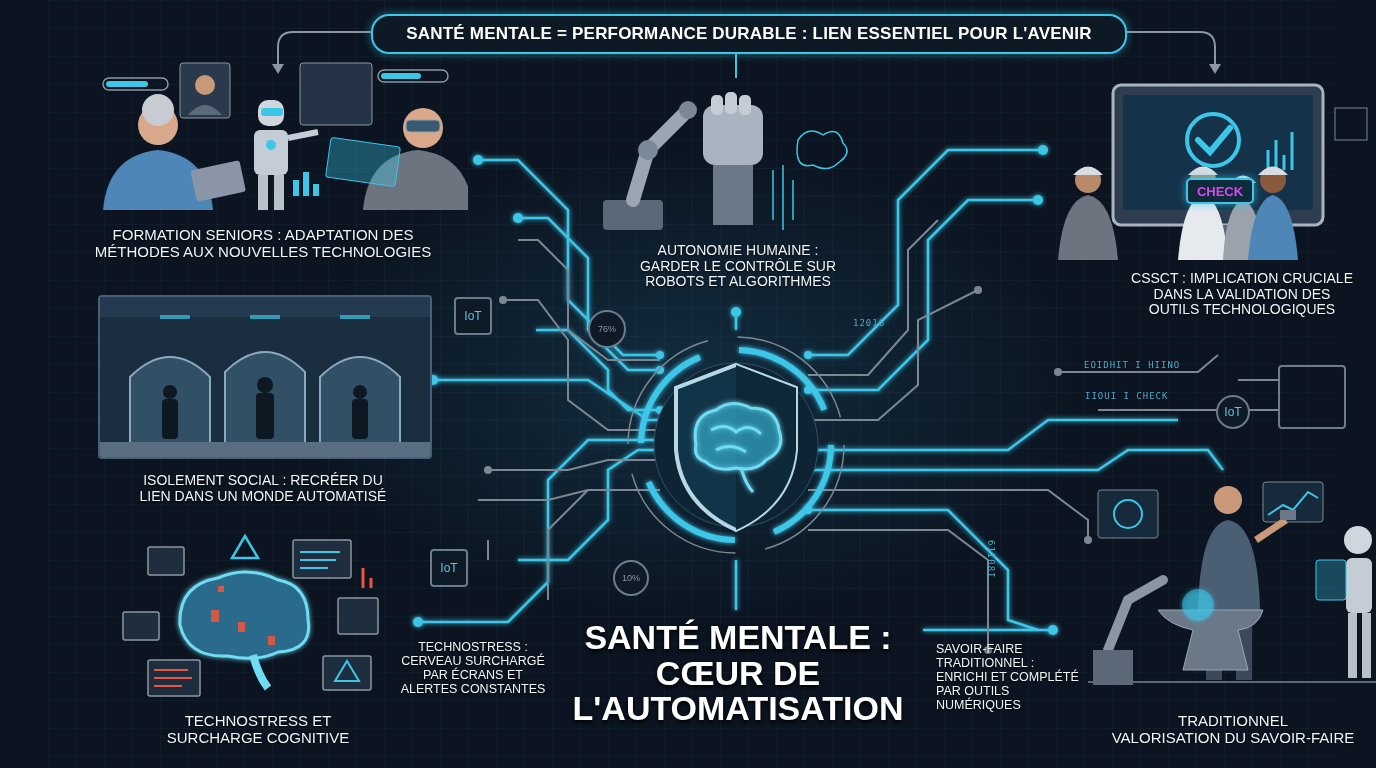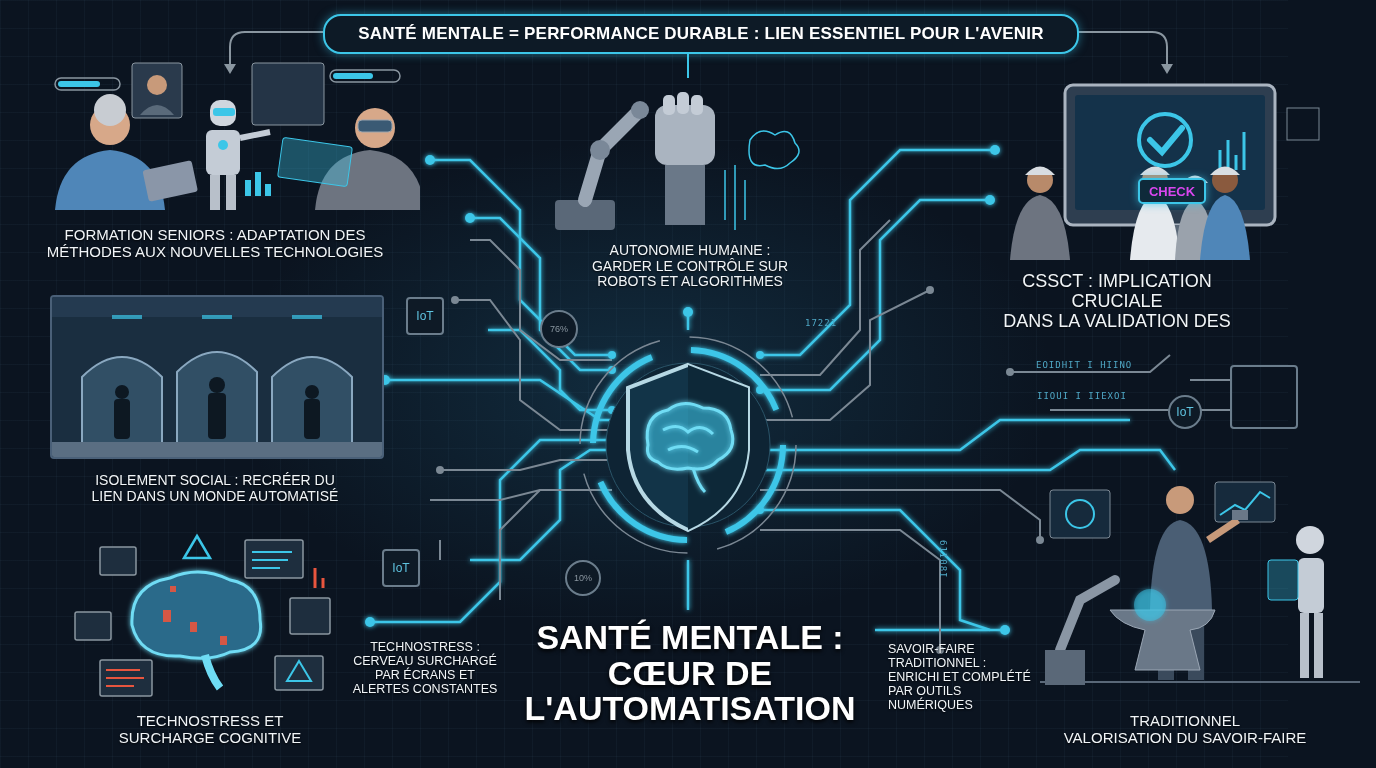--- a/index.html
+++ b/index.html
@@ -2,21 +2,21 @@
 <html><head>
 <meta charset="utf-8">
 <style>
   html,body{margin:0;padding:0;}
   body{width:1376px;height:768px;overflow:hidden;background:#0b1420;font-family:"Liberation Sans",sans-serif;color:#f1f5f8;}
   .stage{position:relative;width:1288px;height:768px;
     background:
       radial-gradient(ellipse at 50% 50%, rgba(30,90,120,0.35) 0%, rgba(11,20,32,0) 45%),
       linear-gradient(rgba(80,120,150,0.08) 1px, transparent 1px) 0 0/28px 28px,
       linear-gradient(90deg, rgba(80,120,150,0.08) 1px, transparent 1px) 0 0/28px 28px,
-      #0b1420;}
+      #0b1420; margin-left: 48px;}
   svg.wires{position:absolute;left:0;top:0;}
   .title-pill{position:absolute;left:323px;top:14px;width:752px;height:36px;border:2px solid #3cc6e8;border-radius:18px;
     background:#0d1a26;box-shadow:0 0 10px rgba(60,198,232,0.5);display:flex;align-items:center;justify-content:center;
     font-weight:bold;font-size:17px;letter-spacing:0.2px;color:#fff;}
   .label{position:absolute;font-weight:normal;text-transform:uppercase;color:#f1f5f8;text-align:center;line-height:1.12;
     text-shadow:0 1px 2px rgba(0,0,0,0.8);}
   .panel{position:absolute;border-radius:4px;}
   .scene{position:absolute;overflow:hidden;}
   .shield-wrap{position:absolute;left:573px;top:330px;width:230px;height:230px;}
   .big-title{position:absolute;left:520px;top:620px;width:340px;text-align:center;font-weight:bold;font-size:34px;line-height:1.05;color:#fff;text-shadow:0 2px 4px #000;}
@@ -204,23 +204,24 @@
           <path d="M172 103 Q185 88 198 103Z" fill="#d8dde2"></path>
         <path d="M190 180 Q195 120 215 115 Q235 120 240 180Z" fill="#4f86b8"></path>
           <circle cx="215" cy="100" r="13" fill="#8a5a3e"></circle>
           <path d="M200 95 Q215 78 230 95Z" fill="#d8dde2"></path>
       </g>
     </svg>
   </div>
   <div class="check-btn" style="left:1138px;top:178px;width:64px;height:22px;">
     <span>CHECK</span>
   </div>
-  <div class="label" style="left:982px;top:271px;width:270px;font-size:18px;">
+  <div class="label" style="left:1059px;top:271px;width:270px;font-size:14px;">
     <div>CSSCT : IMPLICATION CRUCIALE</div>
     <div>DANS LA VALIDATION DES</div>
+    <div>OUTILS TECHNOLOGIQUES</div>
   </div>
 
   <div class="scene" style="left:50px;top:295px;width:330px;height:160px;background:#1a2e40;border:2px solid #4a6078;border-radius:4px;">
     <svg width="330" height="160">
       <rect x="0" y="0" width="330" height="20" fill="#243a50"></rect>
       <g fill="#3cc6e8" opacity="0.7">
           <rect x="60" y="18" width="30" height="4"></rect>
           <rect x="150" y="18" width="30" height="4"></rect>
           <rect x="240" y="18" width="30" height="4"></rect>
         </g>
@@ -269,23 +270,23 @@
     </div>
   <div class="chip" style="left:1168px;top:395px;width:30px;height:30px;border-radius:50%;">
       <span>IoT</span>
     </div>
   <div class="chip" style="left:540px;top:310px;width:34px;height:34px;border-radius:50%;font-size:9px;color:#8a96a0;">
       <span>76%</span>
     </div>
   <div class="chip" style="left:565px;top:560px;width:32px;height:32px;border-radius:50%;font-size:9px;color:#8a96a0;">
       <span>10%</span>
     </div>
-  <div class="mini" style="left:805px;top:318px;">17221</div>
+  <div class="mini" style="left:805px;top:318px;">12016</div>
   <div class="mini" style="left:1036px;top:360px;">EOIDHIT  I  HIINO</div>
-  <div class="mini" style="left:1037px;top:391px;">IIOUI I IIEXOI</div>
+  <div class="mini" style="left:1037px;top:391px;">IIOUI I CHECK</div>
   <div class="mini" style="left:938px;top:540px;writing-mode:vertical-rl;">61I08I</div>
   <div class="panel" style="left:1230px;top:365px;width:64px;height:60px;border:2px solid #6b7d8c;"></div>
 
   <div class="scene" style="left:60px;top:530px;width:280px;height:170px;">
     <svg width="280" height="170">
       <g fill="#1e2e3e" stroke="#8a96a0" stroke-width="1.5">
         <rect x="40" y="17" width="36" height="28" rx="2"></rect>
           <rect x="185" y="10" width="58" height="38" rx="2"></rect>
         <rect x="15" y="82" width="36" height="28" rx="2"></rect>
           <rect x="230" y="68" width="40" height="36" rx="2"></rect>

